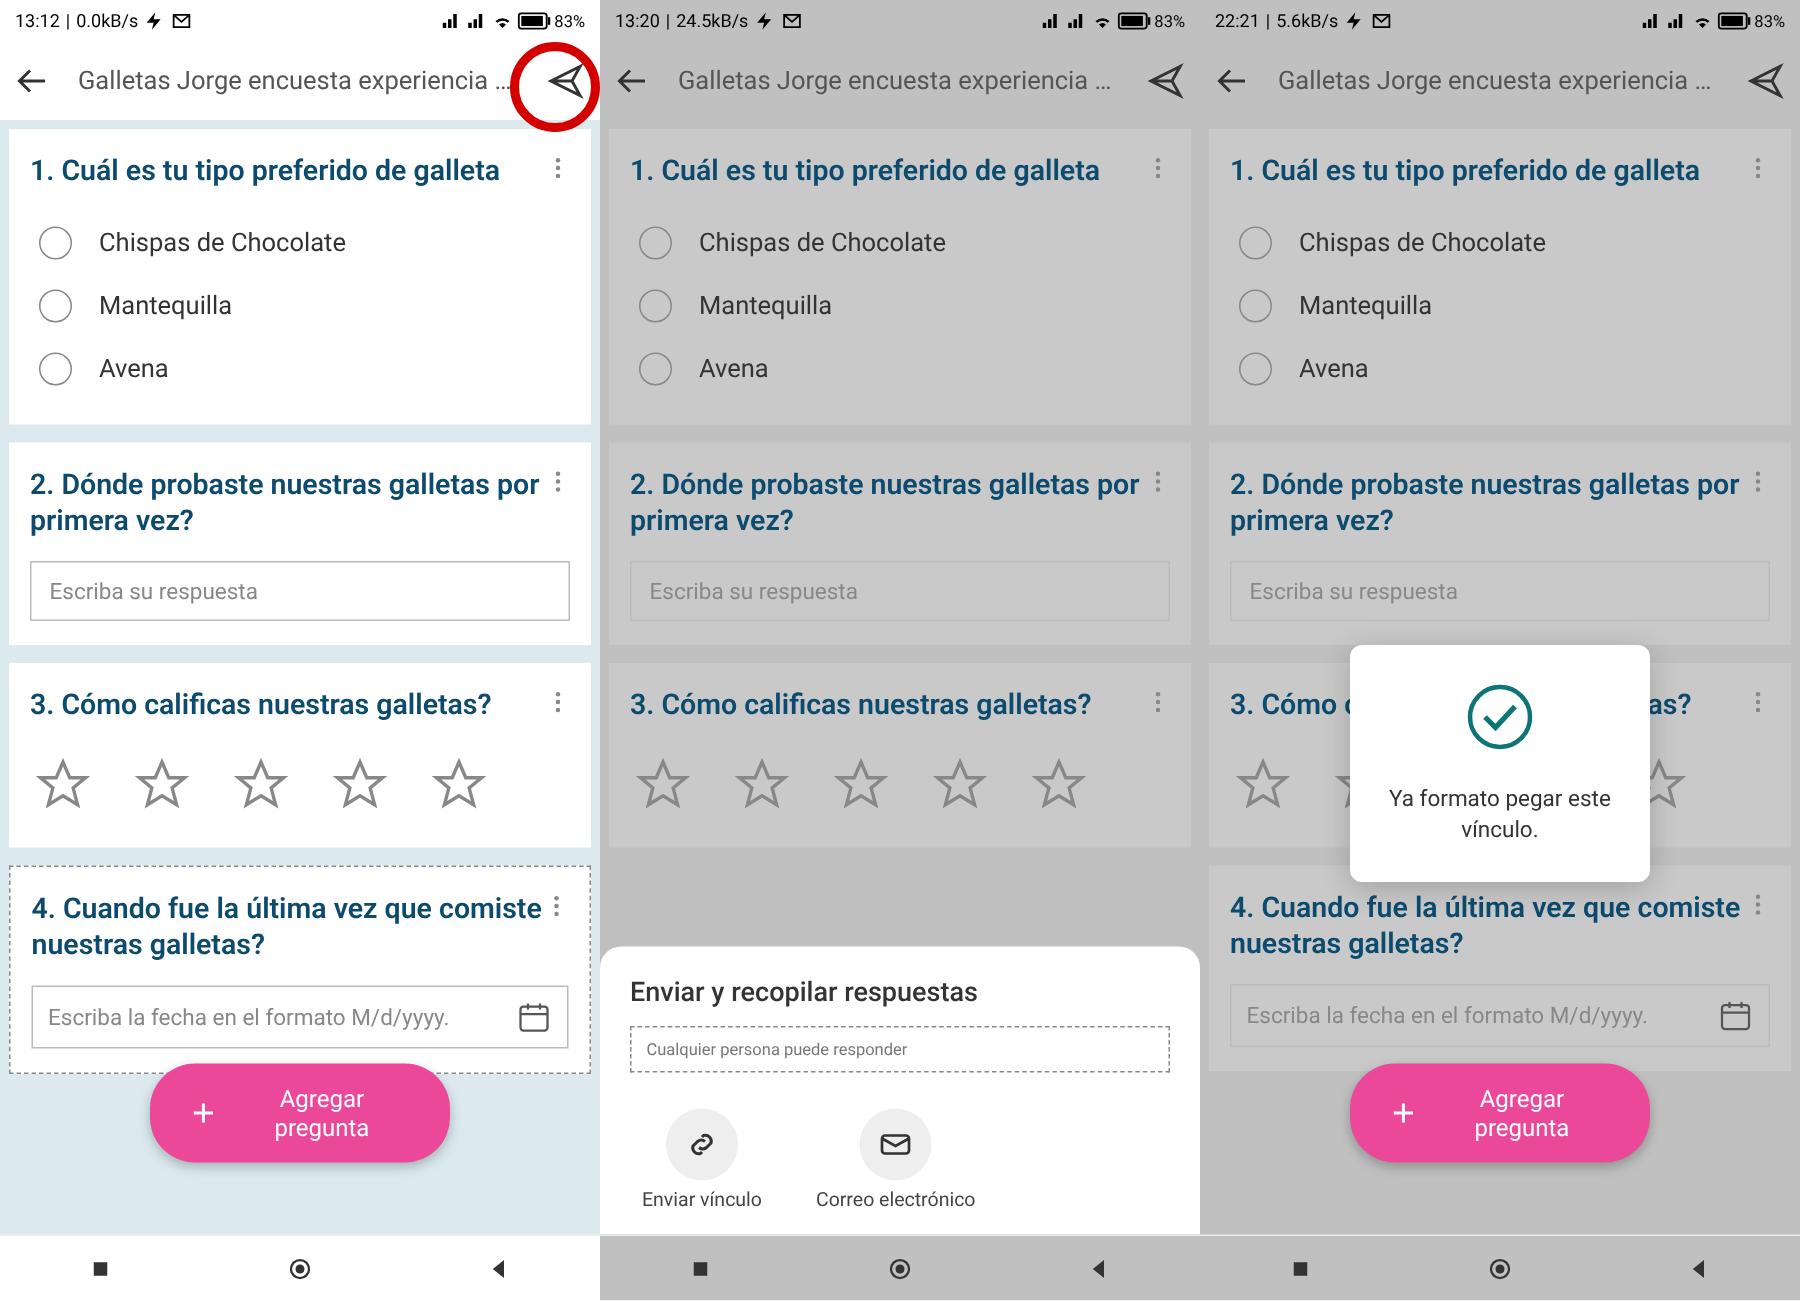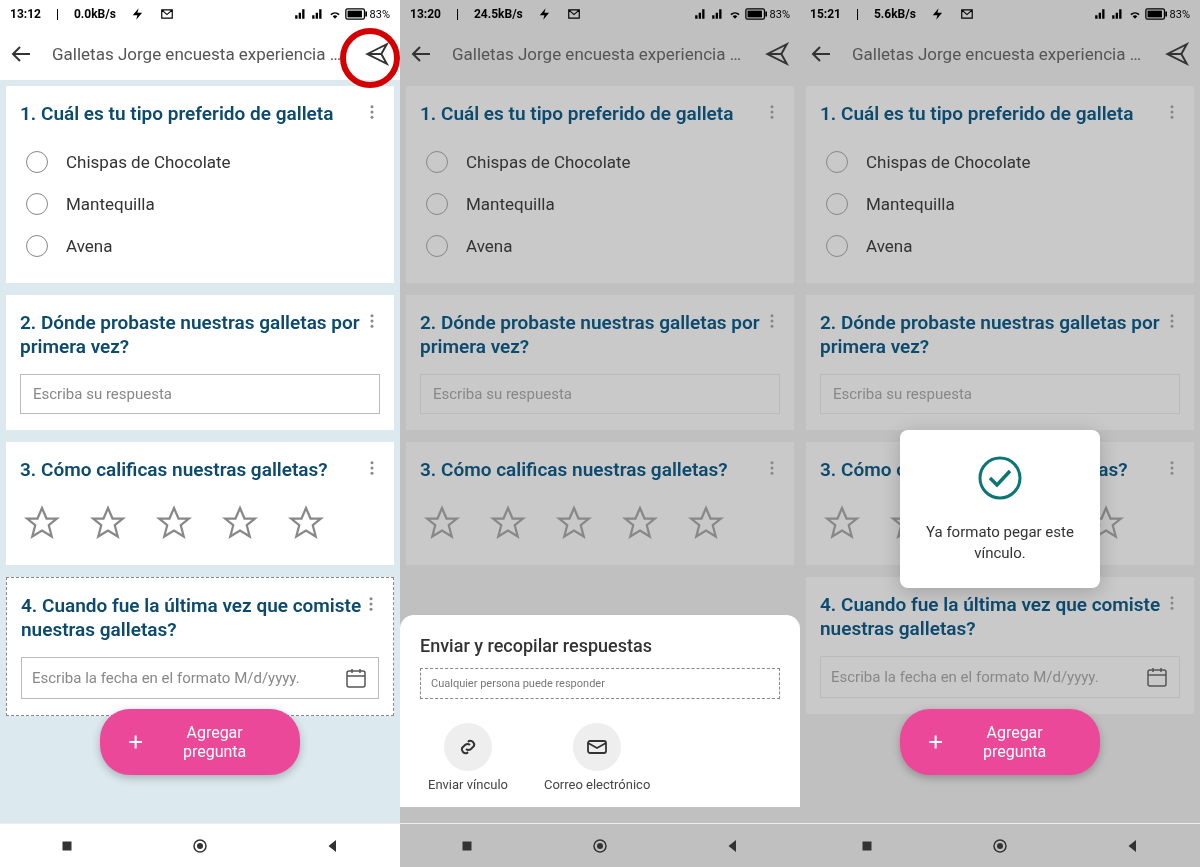--- a/index.html
+++ b/index.html
@@ -1,21 +1,21 @@
 <!DOCTYPE html>
 <html><head>
 <meta charset="utf-8">
 <style>
   * { box-sizing: border-box; margin: 0; padding: 0; font-family: -apple-system, BlinkMacSystemFont, "Segoe UI", Roboto, sans-serif; }
   body { background: #fff; width: 1200px; height: 867px; overflow: hidden; display: flex; }
   .screen { width: 400px; height: 867px; position: relative; display: flex; flex-direction: column; overflow: hidden; }
   .screen.dim .content { background: #c0c0c0; }
   .screen.dim .card { background: #c9c9c9; }
   .statusbar { height: 28px; display: flex; justify-content: space-between; align-items: center; padding: 0 10px; font-size: 12px; color: #000; background: #fff; }
-  .status-left { display: flex; align-items: center; gap: 15px; font-weight: 700; justify-content: space-between; }
+  .status-left { display: flex; align-items: center; gap: 4px; font-weight: 400; justify-content: space-between; }
   .status-right { display: flex; align-items: center; gap: 3px; }
   .status-icon { width: 14px; height: 14px; }
   .appbar { height: 52px; display: flex; align-items: center; padding: 0 10px; gap: 18px; background: #fff; }
   .screen.dim .appbar { background: #c0c0c0; }
   .screen.dim .statusbar { background: #c0c0c0; }
   .appbar .title { flex: 1; font-size: 17px; color: #555; white-space: nowrap; overflow: hidden; text-overflow: ellipsis; }
   .content { flex: 1; background: #dceaef; padding: 6px 6px 0 6px; display: flex; flex-direction: column; gap: 12px; overflow: hidden; position: relative; }
   .card { background: #fff; padding: 16px 14px; position: relative; }
   .card .qtitle { font-size: 19px; font-weight: 600; color: #0c4a6e; line-height: 1.3; margin-bottom: 14px; }
   .option { display: flex; align-items: center; gap: 18px; padding: 10px 6px; }
@@ -28,21 +28,21 @@
   .star { width: 36px; height: 36px; }
   .date-input { display: flex; align-items: center; border: 1px solid #bbb; padding: 8px 10px; gap: 8px; }
   .date-input .txt { flex: 1; font-size: 15px; color: #888; }
   .date-icon { width: 24px; height: 24px; }
   .card.dashed { border: 1.5px dashed #888; }
   .add-btn { position: absolute; bottom: 48px; left: 50%; transform: translateX(-50%); background: #ec4899; color: #fff; border: none; border-radius: 30px; padding: 14px 26px; font-size: 16px; display: flex; align-items: center; gap: 10px; box-shadow: 0 3px 8px rgba(0,0,0,0.25); }
   .navbar { height: 44px; background: #fff; display: flex; justify-content: space-around; align-items: center; border-top: 1px solid #eee; }
   .screen.dim .navbar { background: #c0c0c0; }
   .nav-icon { width: 18px; height: 18px; }
   .red-circle { position: absolute; width: 60px; height: 60px; border: 6px solid #d40000; border-radius: 50%; top: 28px; right: 0px; pointer-events: none; z-index: 5; }
-  .sheet { position: absolute; bottom: 16px; left: 0; right: 0; background: #fff; border-top-left-radius: 14px; border-top-right-radius: 14px; padding: 20px 20px 14px 20px; z-index: 10; }
+  .sheet { position: absolute; bottom: 0; left: 0; right: 0; background: #fff; border-top-left-radius: 14px; border-top-right-radius: 14px; padding: 20px 20px 14px 20px; z-index: 10; }
   .sheet-title { font-size: 18px; font-weight: 500; color: #333; margin-bottom: 12px; }
   .sheet-field { border: 1px dashed #888; padding: 8px 10px; font-size: 11px; color: #777; margin-bottom: 24px; }
   .sheet-actions { display: flex; gap: 36px; padding-left: 8px; }
   .sheet-action { display: flex; flex-direction: column; align-items: center; gap: 6px; }
   .sheet-circle { width: 48px; height: 48px; border-radius: 50%; background: #eee; display: flex; align-items: center; justify-content: center; }
   .sheet-action-label { font-size: 13px; color: #444; text-align: center; line-height: 1.2; }
   .toast { position: absolute; top: 350px; left: 50%; transform: translateX(-50%); width: 200px; background: #fff; border-radius: 8px; padding: 24px 16px; text-align: center; box-shadow: 0 4px 20px rgba(0,0,0,0.2); z-index: 10; }
   .toast-check { width: 48px; height: 48px; margin: 0 auto 16px; }
   .toast-text { font-size: 15px; color: #333; line-height: 1.4; }
   .batt-num { font-size: 11px; }
@@ -325,21 +325,21 @@
       </svg>
     <svg class="nav-icon" viewBox="0 0 24 24">
         <path fill="#333" d="M16 4v16L6 12z"></path>
       </svg>
   </div>
 </div>
 
 <div class="screen dim">
   <div class="statusbar">
     <div class="status-left">
-      <span>15:21</span>
+      <span>22:21</span>
         <span>|</span>
       <span>5.6kB/s</span>
       <svg class="status-icon" viewBox="0 0 24 24">
           <path fill="#000" d="M13 2L3 14h8l-2 8 10-12h-8z"></path>
         </svg>
       <svg class="status-icon" viewBox="0 0 24 24">
           <path fill="none" stroke="#000" stroke-width="2" d="M3 5h18v14H3zM3 5l9 8 9-8"></path>
         </svg>
     </div>
     <div class="status-right">

